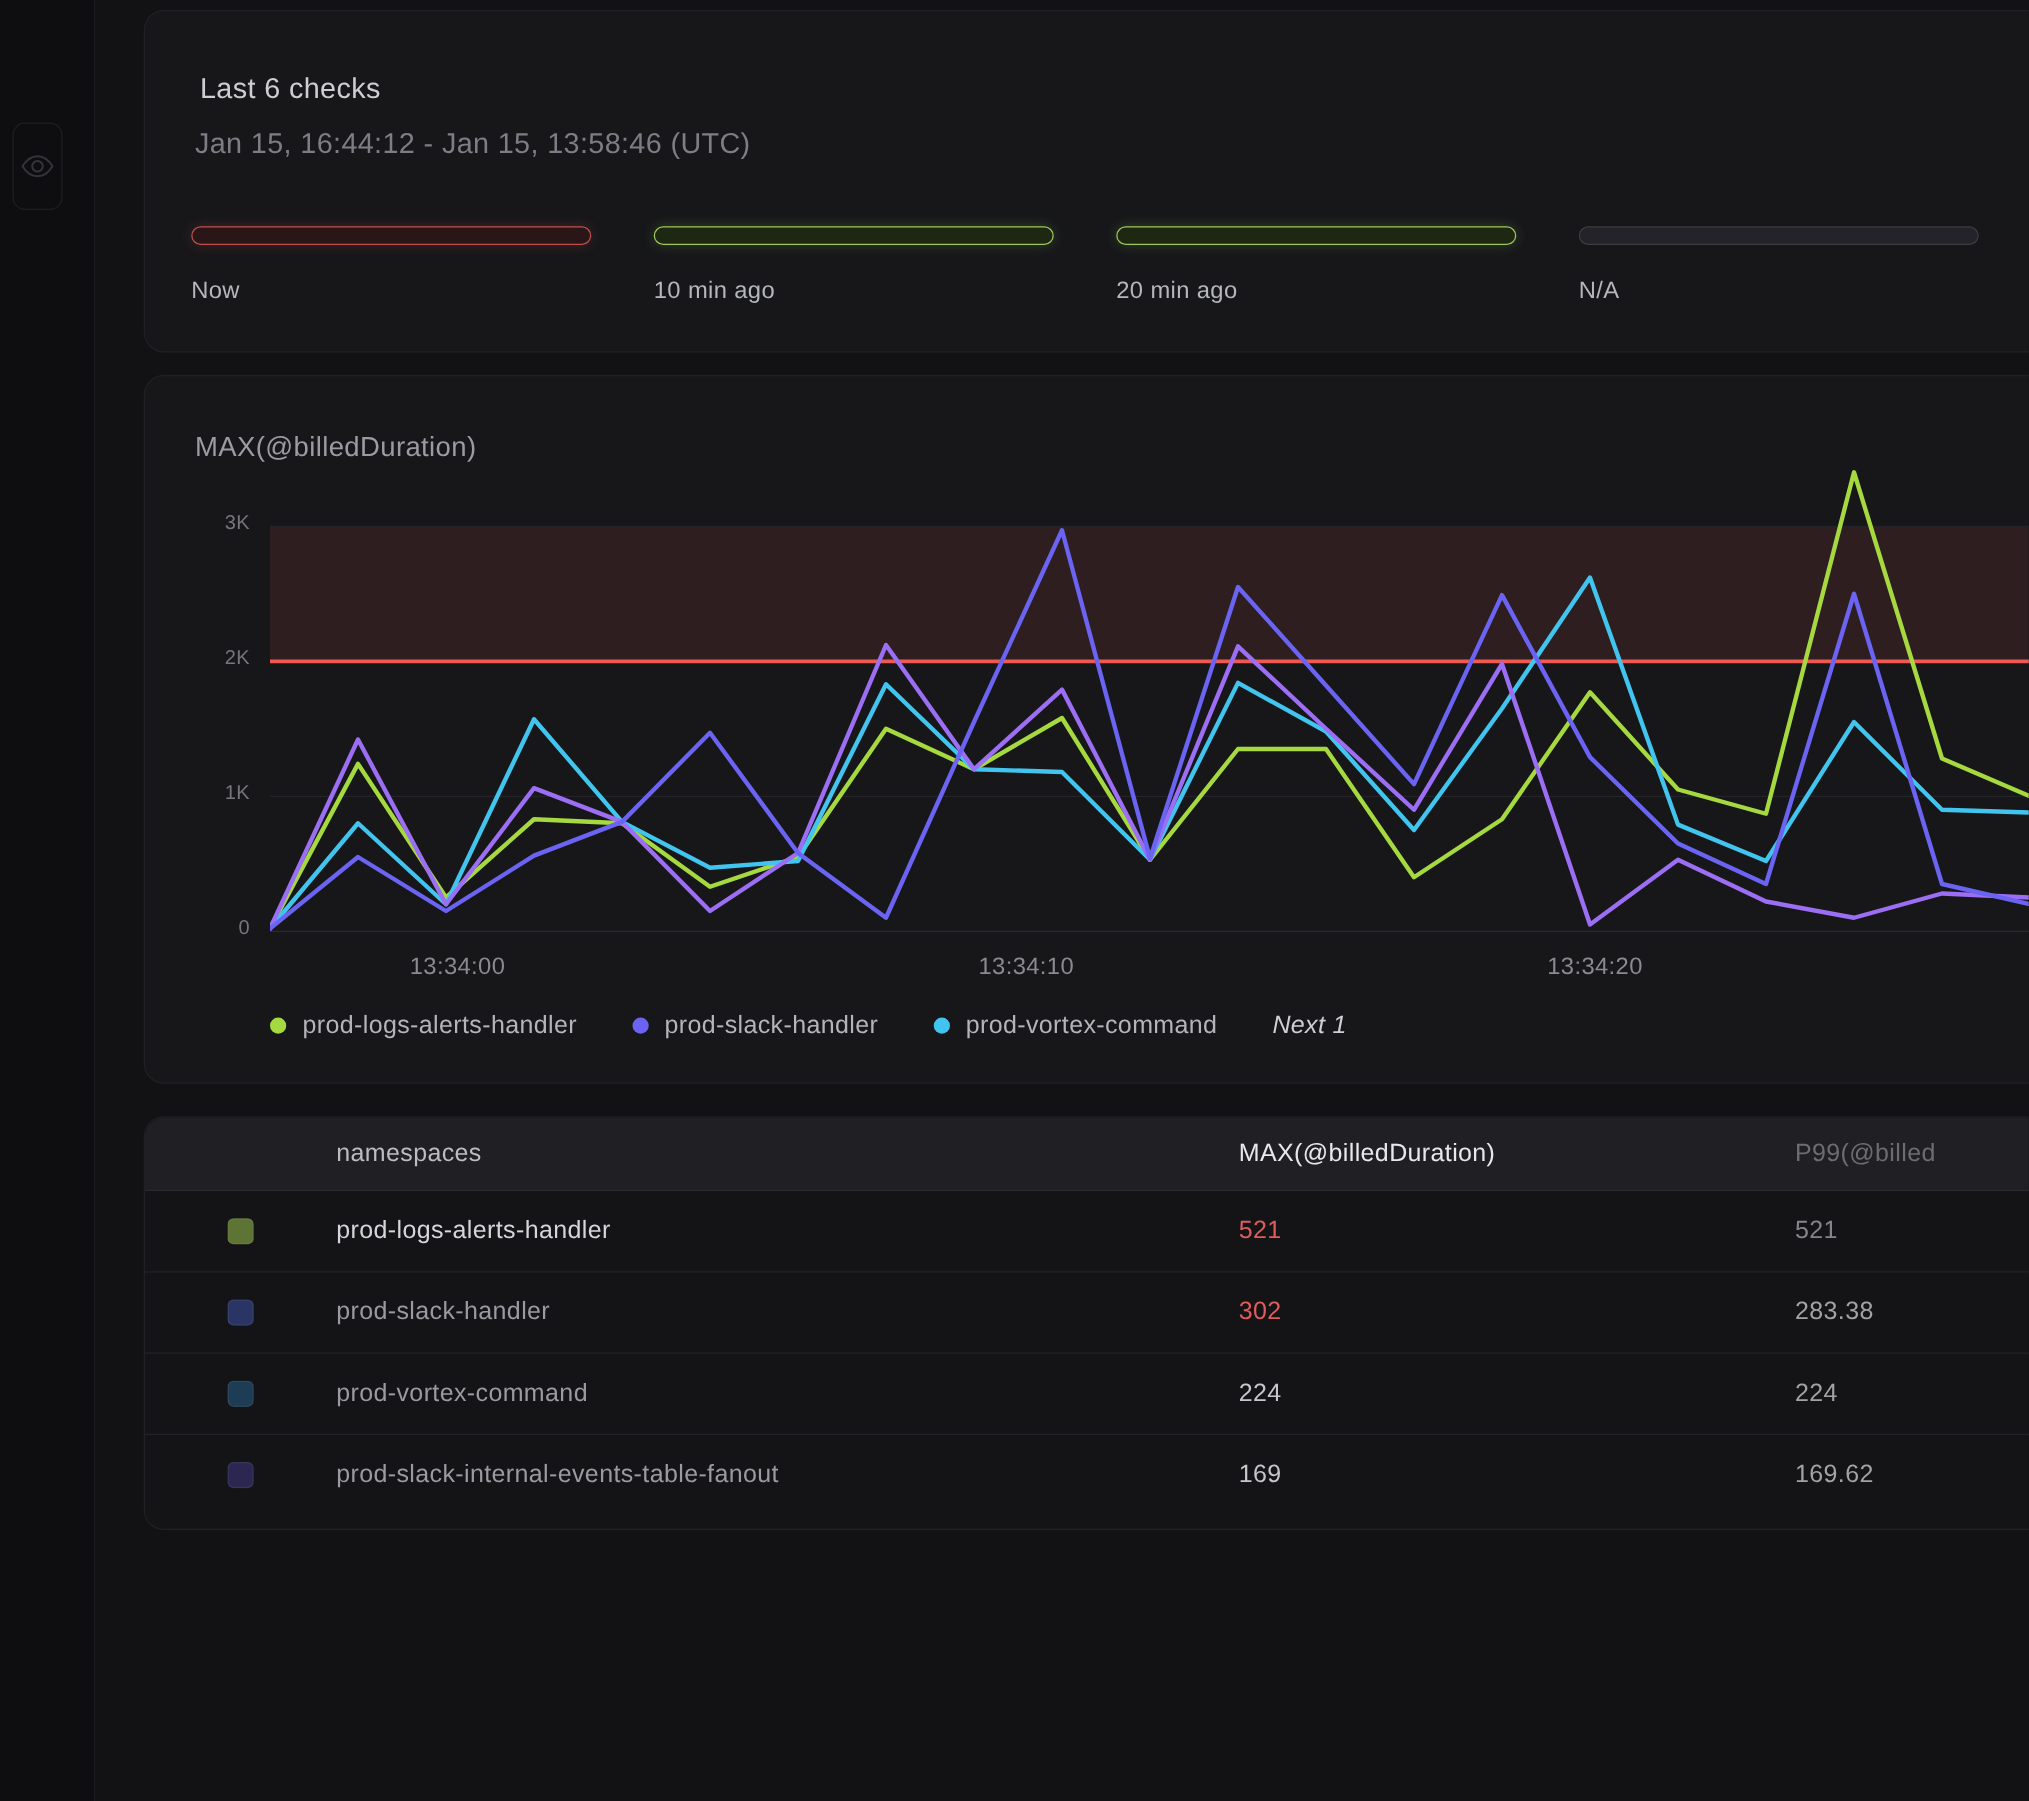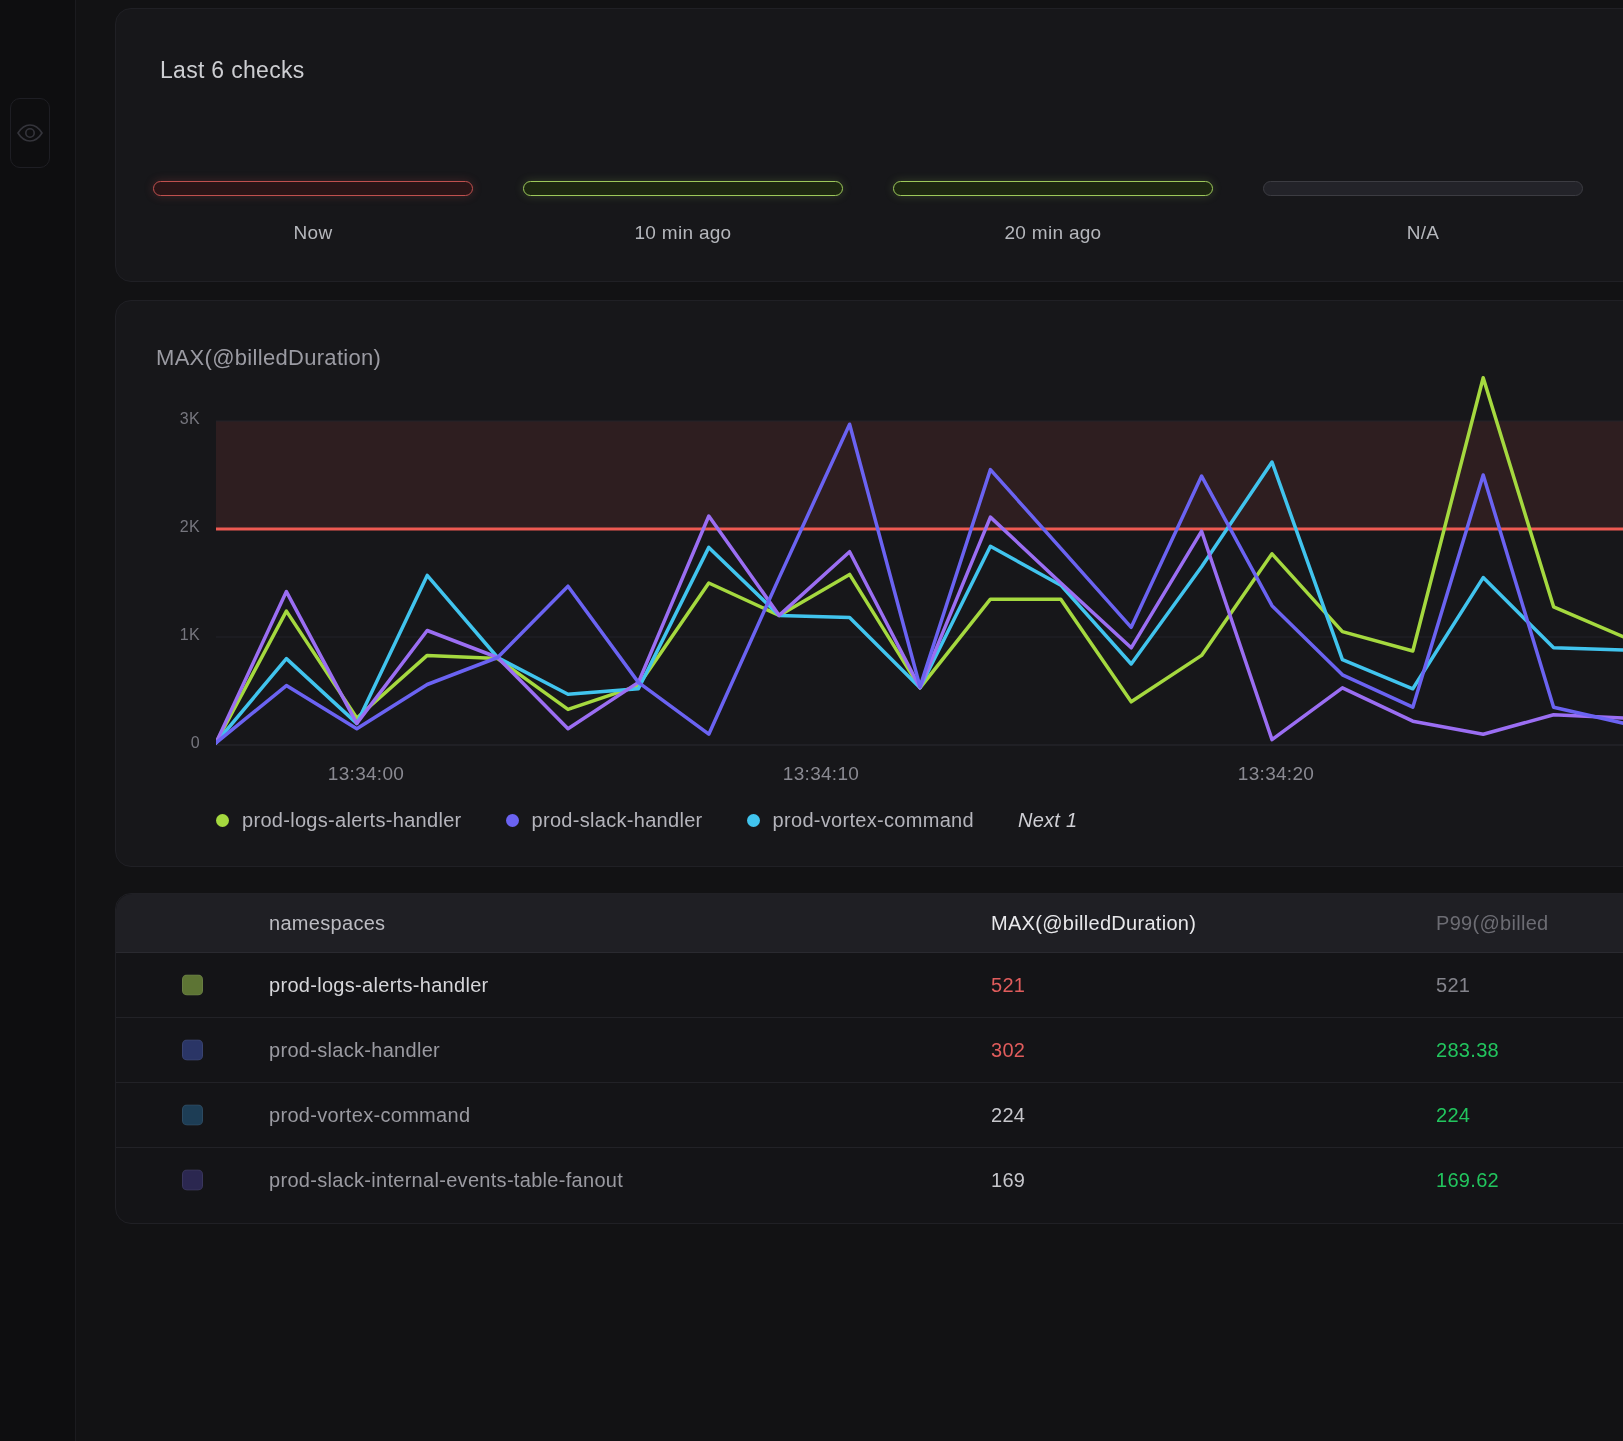--- a/index.html
+++ b/index.html
@@ -9,21 +9,21 @@
   .rail{position:absolute;left:0;top:0;width:75px;height:1441px;background:#0e0e10;
         border-right:1px solid #1b1b1f;}
   .rail-btn{position:absolute;left:10px;top:98px;width:38px;height:68px;border:1px solid #232329;
             border-radius:10px;display:flex;align-items:center;justify-content:center;opacity:.8;}
   .card{position:absolute;background:#17171a;border:1px solid #202025;border-radius:16px;}
   
   .summary-card{left:115px;top:8px;width:1540px;height:272px;padding:0;}
   .summary-title{position:absolute;left:40px;top:44px;margin:4px;font-size:23px;font-weight:400;color:#cdced2;}
   .summary-range{position:absolute;left:40px;top:92px;font-size:23px;color:#7d7d85;}
   .checks-row{position:absolute;left:37px;top:172px;display:flex;gap:50px;}
-  .check{width:320px;display:flex;flex-direction:column;align-items:center;}
+  .check{width:320px;display:flex;flex-direction:column;align-items:flex-start;}
   .check-bar{width:320px;height:15px;border-radius:8px;border:1.5px solid;box-sizing:border-box;}
   .check-bar.alert{border-color:#c0504e;background:#2a1517;box-shadow:0 0 10px rgba(192,80,78,.25);}
   .check-bar.ok{border-color:#9dc85a;background:#1d2711;box-shadow:0 0 10px rgba(157,200,90,.22);}
   .check-bar.none{border-color:#3c3c42;background:#232329;}
   .check-label{margin-top:26px;font-size:19px;color:#b5b7bc;}
   
   .chart-card{left:115px;top:300px;width:1540px;height:565px;}
   .chart-title{position:absolute;left:40px;top:44px;margin:0;font-size:22px;font-weight:400;color:#9b9ba3;} 
   .plot-abs{position:absolute;left:100px;top:72px;width:1408px;height:420px;}
   .ylab{position:absolute;left:-62px;width:46px;text-align:right;font-size:16px;color:#76767e;}
@@ -41,38 +41,39 @@
   .th-max{left:875px;color:#e8e8eb;}
   .th-p99{left:1320px;color:#6c6c73;}
   .trow{position:relative;height:64px;border-bottom:1px solid #222227;}
   .trow:last-child{border-bottom:none;}
   .sw{position:absolute;left:66px;top:50%;transform:translateY(-50%);width:19px;height:19px;
       border-radius:5px;border:1px solid rgba(255,255,255,.07);}
   .nm{position:absolute;left:153px;top:50%;transform:translateY(-50%);font-size:20px;color:#9a9aa1;}
   .trow.first .nm{color:#d6d6da;}
   .mx{position:absolute;left:875px;top:50%;transform:translateY(-50%);font-size:20px;color:#c6c6cb;}
   .mx.alert{color:#e05c5c;}
-  .p9{position:absolute;left:1320px;top:50%;transform:translateY(-50%);font-size:20px;color:#22c55e;}
+  .p9{position:absolute;left:1320px;top:50%;transform:translateY(-50%);font-size:20px;color:#a3a3a3;}
   .trow.first .p9{color:#84848c;}
   svg{display:block;}
 </style>
 </head>
 <body>
 
 <aside class="rail">
   <div class="rail-btn">
     <svg width="26" height="20" viewBox="0 0 26 20">
       <path d="M1 10 C5 3.5 9 2 13 2 C17 2 21 3.5 25 10 C21 16.5 17 18 13 18 C9 18 5 16.5 1 10 Z" fill="none" stroke="#3e3e46" stroke-width="1.6"></path>
       <circle cx="13" cy="10" r="4.2" fill="none" stroke="#3e3e46" stroke-width="1.6"></circle>
     </svg>
   </div>
 </aside>
 
 <section class="card summary-card">
   <h2 class="summary-title">Last 6 checks</h2>
+  <div class="summary-range">Jan 15, 16:44:12 - Jan 15, 13:58:46 (UTC)</div>
   <div class="checks-row">
     <div class="check">
       <div class="check-bar alert"></div>
       <div class="check-label">Now</div>
     </div>
     <div class="check">
       <div class="check-bar ok"></div>
       <div class="check-label">10 min ago</div>
     </div>
     <div class="check">

